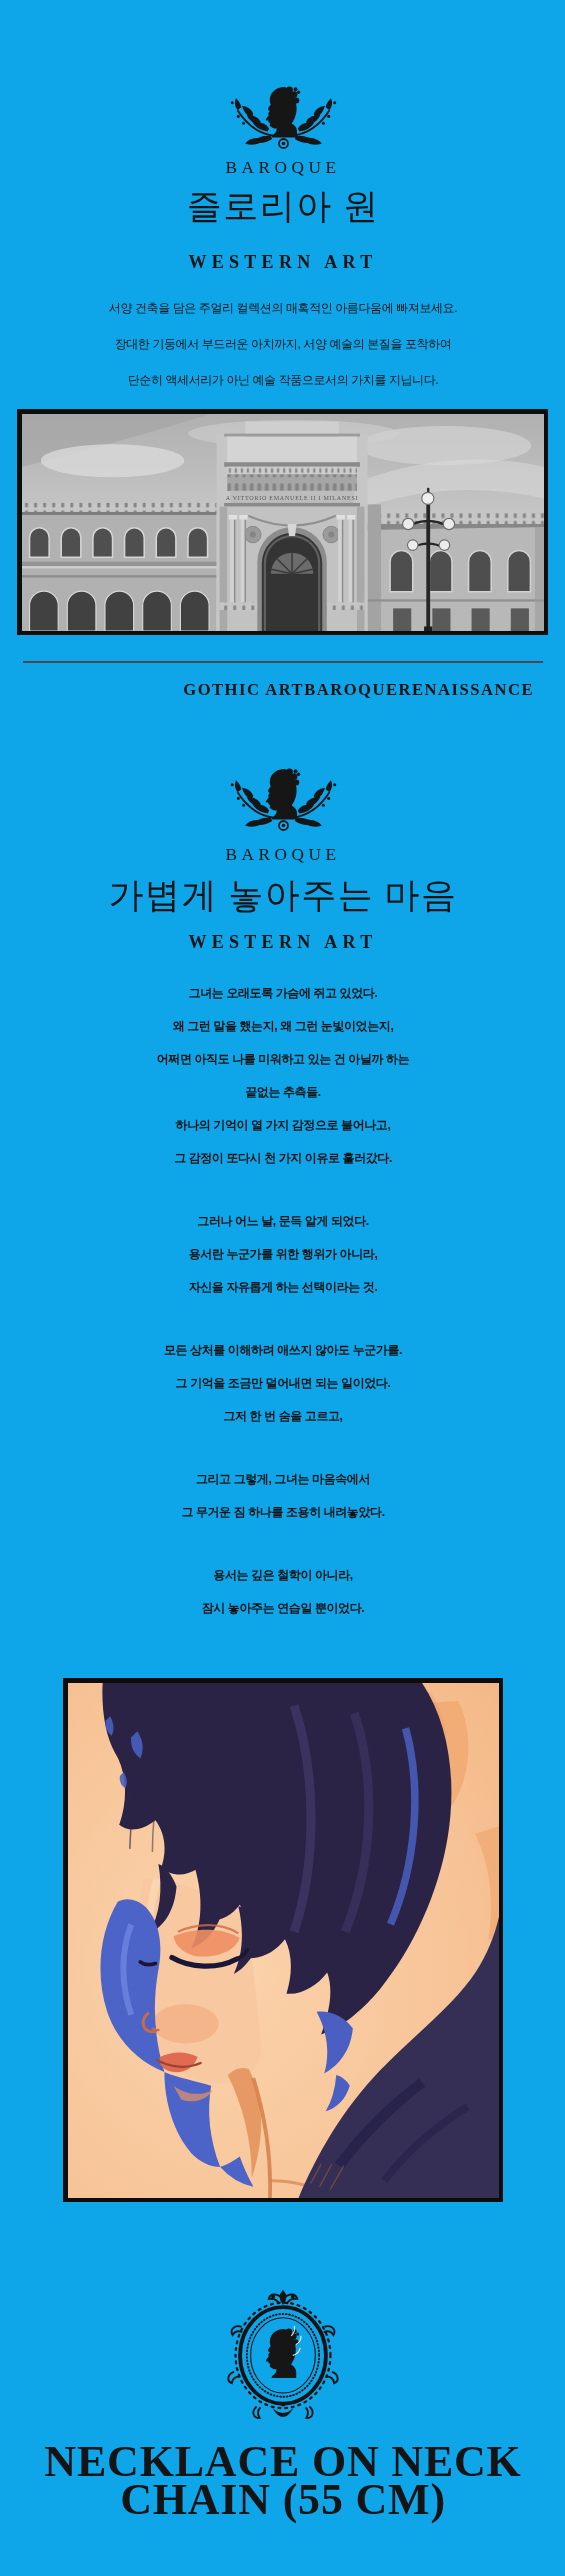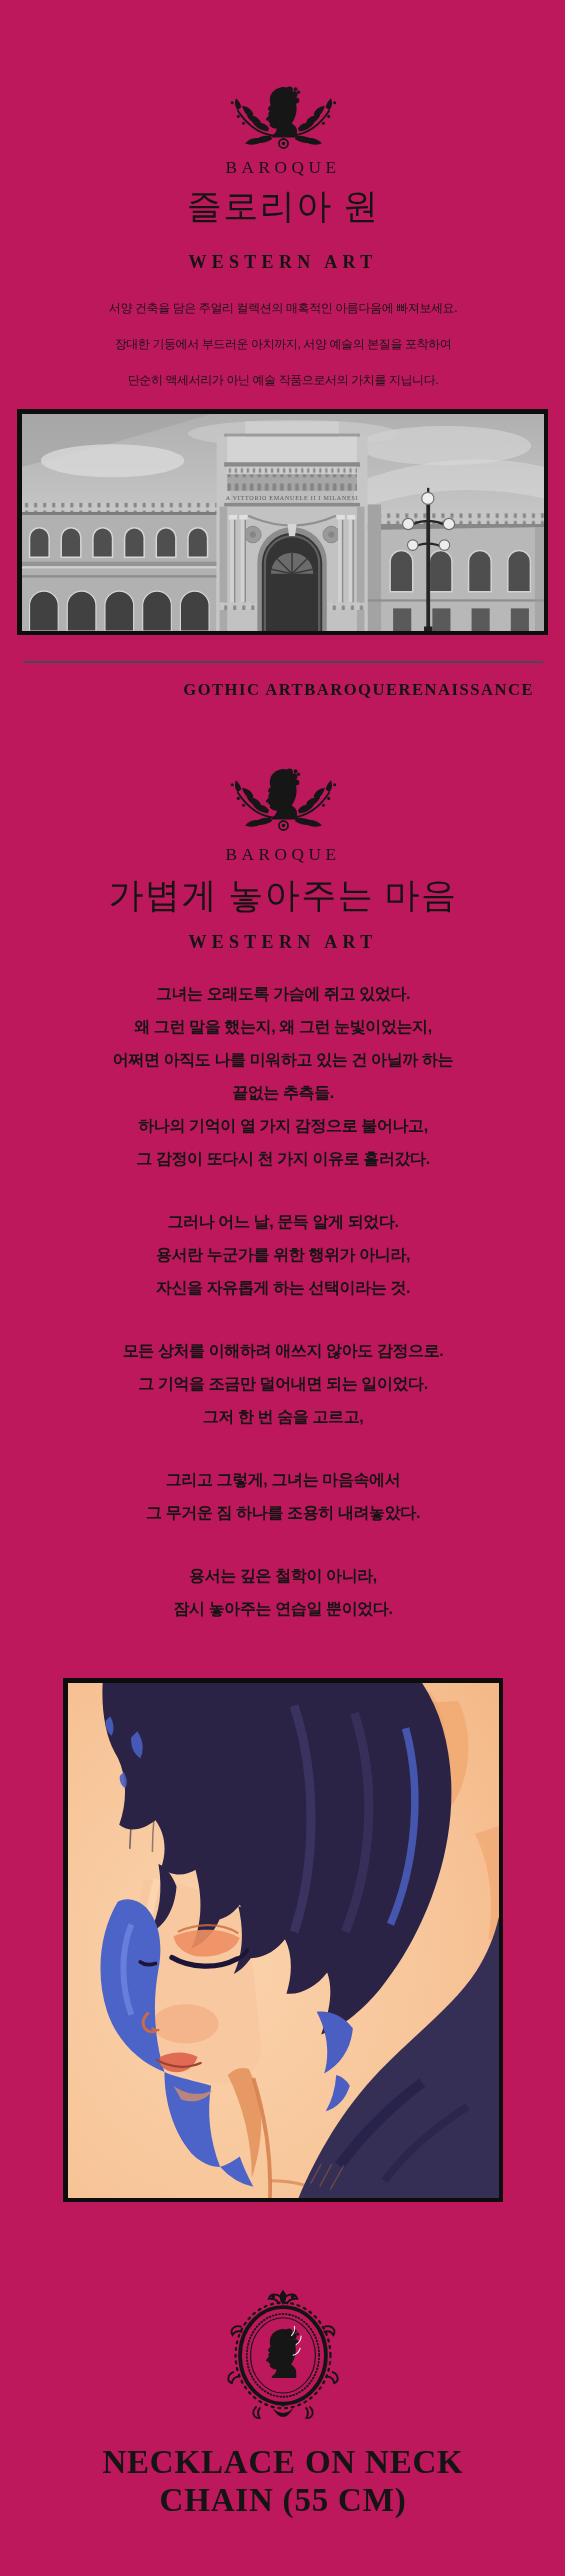--- a/index.html
+++ b/index.html
@@ -1,16 +1,16 @@
 <!DOCTYPE html>
 <html style="font-size:12px"><head>
 <meta charset="utf-8">
 <style>
   html,body{margin:0;padding:0;background:#ffffff}
-  .page{position:relative;width:566px;height:2576px;margin:0 auto;background:#be185d;
+  .page{position:relative;width:566px;height:2576px;margin:0 auto;background:#0ea5e9;
         color:#141414;font-family:"Liberation Sans",sans-serif;overflow:hidden}
   .abs{position:absolute;left:0;right:0;text-align:center}
   .brand{top:158px;font-family:"Liberation Serif",serif;font-size:17.3px;letter-spacing:4.5px;font-weight:400}
   #brand2{top:845px}
   .ktitle{font-family:"Liberation Serif",serif;font-size:35px;font-weight:400;letter-spacing:1.5px;line-height:41px}
   #title1{top:186px}
   #title2{top:875px}
   .western{font-family:"Liberation Serif",serif;font-size:18px;letter-spacing:5.3px;font-weight:700}
   #western1{top:252px}
   #western2{top:932px}
@@ -18,28 +18,28 @@
   .photo-frame{position:absolute;top:409px;left:17.3px;width:531px;height:226px;
                background:#0d0d0d;padding:4.5px;box-sizing:border-box}
   .photo-frame svg{display:block;width:522px;height:217px}
   .divider{position:absolute;top:661px;left:22.6px;width:520px;height:1.5px;background:#4a4a4a}
   .cats{position:absolute;top:680px;left:0;right:0;display:flex;justify-content:flex-end;
         padding:0 32px 0 42px;font-family:"Liberation Serif",serif;font-size:16.6px;
         font-weight:700;letter-spacing:1.5px}
   #emblem1{top:80px}
   #emblem2{top:762px}
   .emblem svg{display:inline-block}
-  .poem{top:977px;font-size:16px;font-weight:700;letter-spacing:-0.4px}
+  .poem{top:977px;font-size:12px;font-weight:700;letter-spacing:-0.4px}
   .stanza{margin:0 0 30px 0}
   .poem-line{line-height:33px}
   .illu-frame{position:absolute;top:1678px;left:63px;width:440px;height:524px;
               background:#0d0d0d;padding:4.5px;box-sizing:border-box}
   .illu-frame svg{display:block;width:431px;height:515px}
   #emblem3{top:2289px}
-  .caption{top:2443px;font-family:"Liberation Serif",serif;font-size:33px;font-weight:700;
+  .caption{top:2443px;font-family:"Liberation Serif",serif;font-size:44px;font-weight:700;
            line-height:38px;letter-spacing:0.8px}
 </style>
 </head>
 <body>
 
 <svg width="0" height="0" style="position:absolute" aria-hidden="true">
   <defs>
     <g id="cameo-head" fill="#161616">
       <path d="M29 3 C 20 4 13 10 12 18 C 11.5 21 12 24 13 27 C 10 29 8.5 32 10 34 L 12 35
                C 10 37 9 39 10.5 40.5 L 7 45 C 6 46.5 6.8 47.6 8.5 47.6 L 10 47.6
@@ -251,21 +251,21 @@
       <div class="poem-line">끝없는 추측들.</div>
       <div class="poem-line">하나의 기억이 열 가지 감정으로 불어나고,</div>
       <div class="poem-line">그 감정이 또다시 천 가지 이유로 흘러갔다.</div>
     </div>
     <div class="stanza">
       <div class="poem-line">그러나 어느 날, 문득 알게 되었다.</div>
       <div class="poem-line">용서란 누군가를 위한 행위가 아니라,</div>
       <div class="poem-line">자신을 자유롭게 하는 선택이라는 것.</div>
     </div>
     <div class="stanza">
-      <div class="poem-line">모든 상처를 이해하려 애쓰지 않아도 감정으로.</div>
+      <div class="poem-line">모든 상처를 이해하려 애쓰지 않아도 누군가를.</div>
       <div class="poem-line">그 기억을 조금만 덜어내면 되는 일이었다.</div>
       <div class="poem-line">그저 한 번 숨을 고르고,</div>
     </div>
     <div class="stanza">
       <div class="poem-line">그리고 그렇게, 그녀는 마음속에서</div>
       <div class="poem-line">그 무거운 짐 하나를 조용히 내려놓았다.</div>
     </div>
     <div class="stanza">
       <div class="poem-line">용서는 깊은 철학이 아니라,</div>
       <div class="poem-line">잠시 놓아주는 연습일 뿐이었다.</div>

